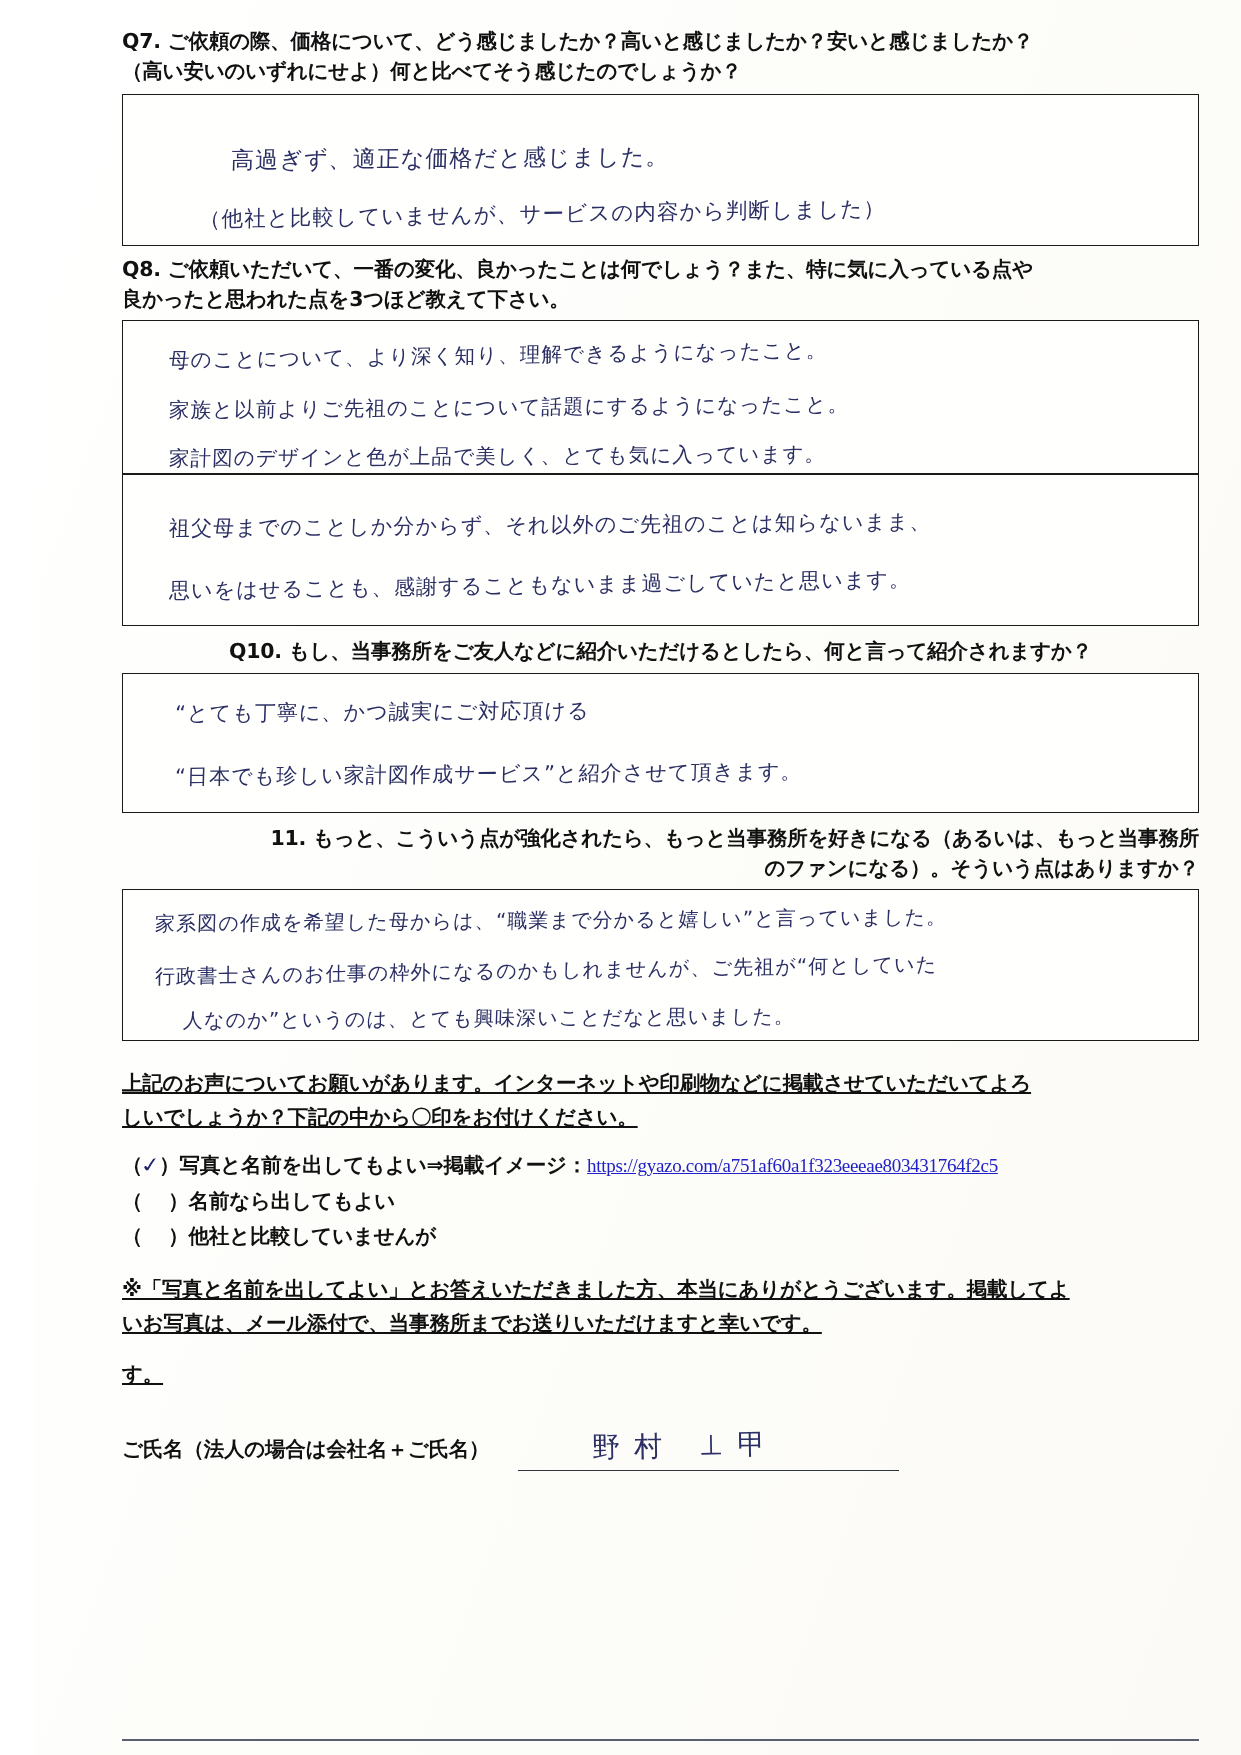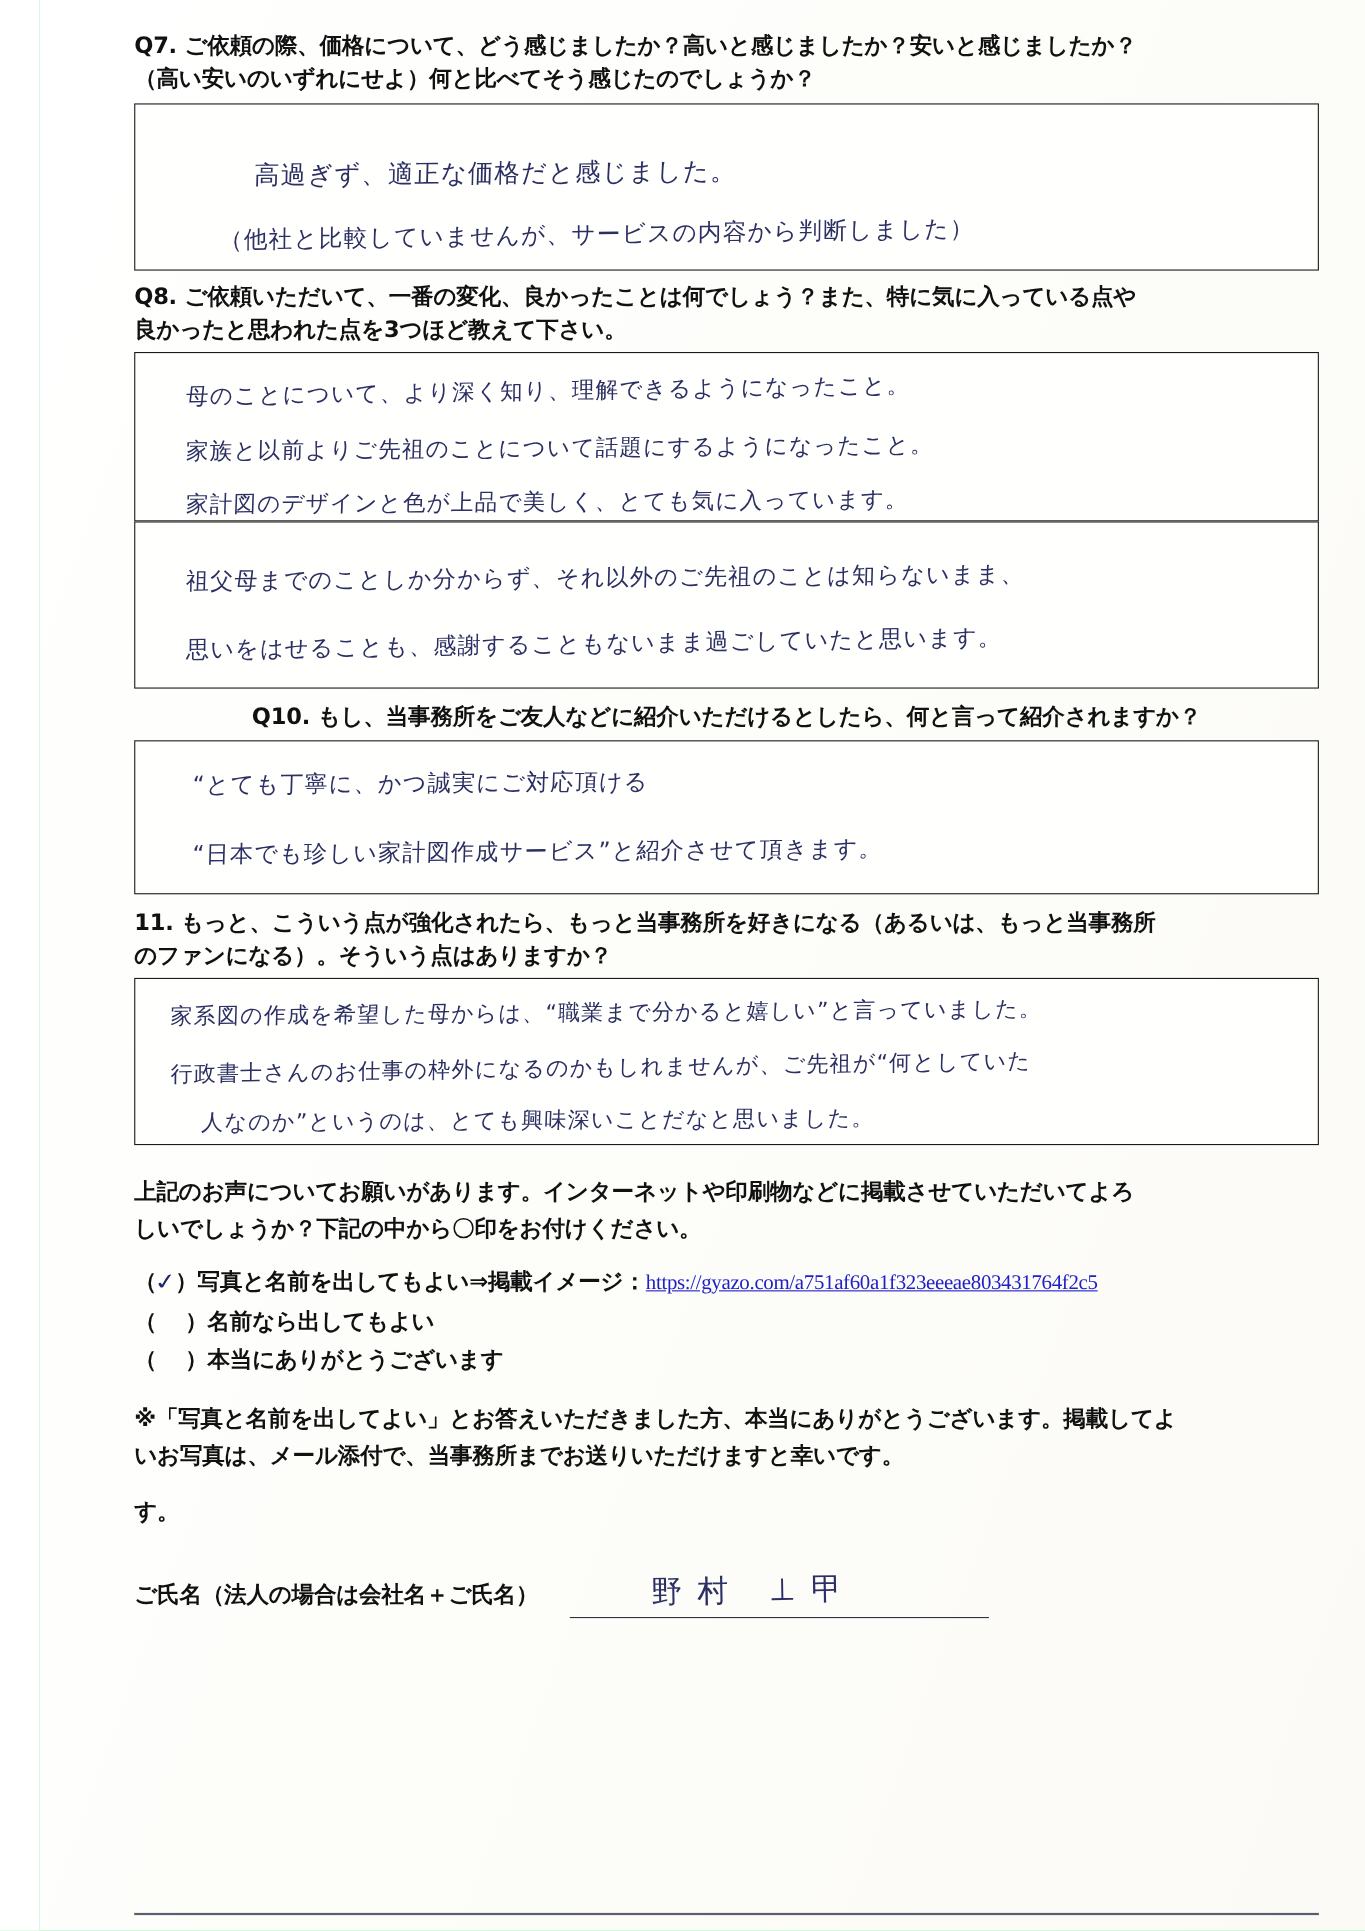--- a/index.html
+++ b/index.html
@@ -66,20 +66,21 @@
 
   
   .para {
     font-weight: bold;
     font-size: 20.5px;
     line-height: 1.62;
     color: #111111;
     margin: 0;
     font-family: "DejaVu Sans", "Liberation Sans", sans-serif;
     letter-spacing: -0.2px;
+    text-decoration: underline;
   }
   .consent-list { margin: 14px 0 0 0; }
   .consent-row {
     font-weight: bold;
     font-size: 20.5px;
     line-height: 1.75;
     color: #111111;
     font-family: "DejaVu Sans", "Liberation Sans", sans-serif;
     letter-spacing: -0.2px;
     white-space: nowrap;
@@ -175,21 +176,21 @@
     </div>
 
     <div class="q-block" style="margin-top:10px;text-align:center;">
       <p class="qtext">Q10. もし、当事務所をご友人などに紹介いただけるとしたら、何と言って紹介されますか？</p>
     </div>
     <div class="answerbox" style="height:140px;">
       <span class="hand s3" style="left:52px; top:28px; font-size:21px;">“とても丁寧に、かつ誠実にご対応頂ける</span>
       <span class="hand s1" style="left:52px; top:90px; font-size:21px;">“日本でも珍しい家計図作成サービス”と紹介させて頂きます。</span>
     </div>
 
-    <div class="q-block" style="margin-top:10px;">
+    <div class="q-block" style="margin-top:10px;text-align:right;">
       <p class="qtext">11. もっと、こういう点が強化されたら、もっと当事務所を好きになる（あるいは、もっと当事務所</p>
       <p class="qtext">のファンになる）。そういう点はありますか？</p>
     </div>
     <div class="answerbox" style="height:152px;">
       <span class="hand s1" style="left:32px; top:20px; font-size:20px;">家系図の作成を希望した母からは、“職業まで分かると嬉しい”と言っていました。</span>
       <span class="hand s2" style="left:32px; top:70px; font-size:20px;">行政書士さんのお仕事の枠外になるのかもしれませんが、ご先祖が“何としていた</span>
       <span class="hand s3" style="left:60px; top:118px; font-size:20px;">人なのか”というのは、とても興味深いことだなと思いました。</span>
     </div>
 
     <div class="gap-lg"></div>
@@ -202,21 +203,21 @@
 
         <div class="consent-row">
           <span>（</span><span class="checkmark">✓</span><span>）写真と名前を出してもよい⇒掲載イメージ：</span><span class="url">https://gyazo.com/a751af60a1f323eeeae803431764f2c5</span>
         </div>
 
         <div class="consent-row">
           <span>（</span><span class="checkmark" style="width:26px;"></span><span>）名前なら出してもよい</span>
         </div>
 
         <div class="consent-row">
-          <span>（</span><span class="checkmark" style="width:26px;"></span><span>）本当にありがとうございます</span>
+          <span>（</span><span class="checkmark" style="width:26px;"></span><span>）他社と比較していませんが</span>
         </div>
 
       </div>
     </div>
 
     <div class="gap-md"></div>
 
     <div>
       <p class="para">※「写真と名前を出してよい」とお答えいただきました方、本当にありがとうございます。掲載してよ</p>
       <p class="para">いお写真は、メール添付で、当事務所までお送りいただけますと幸いです。</p>

